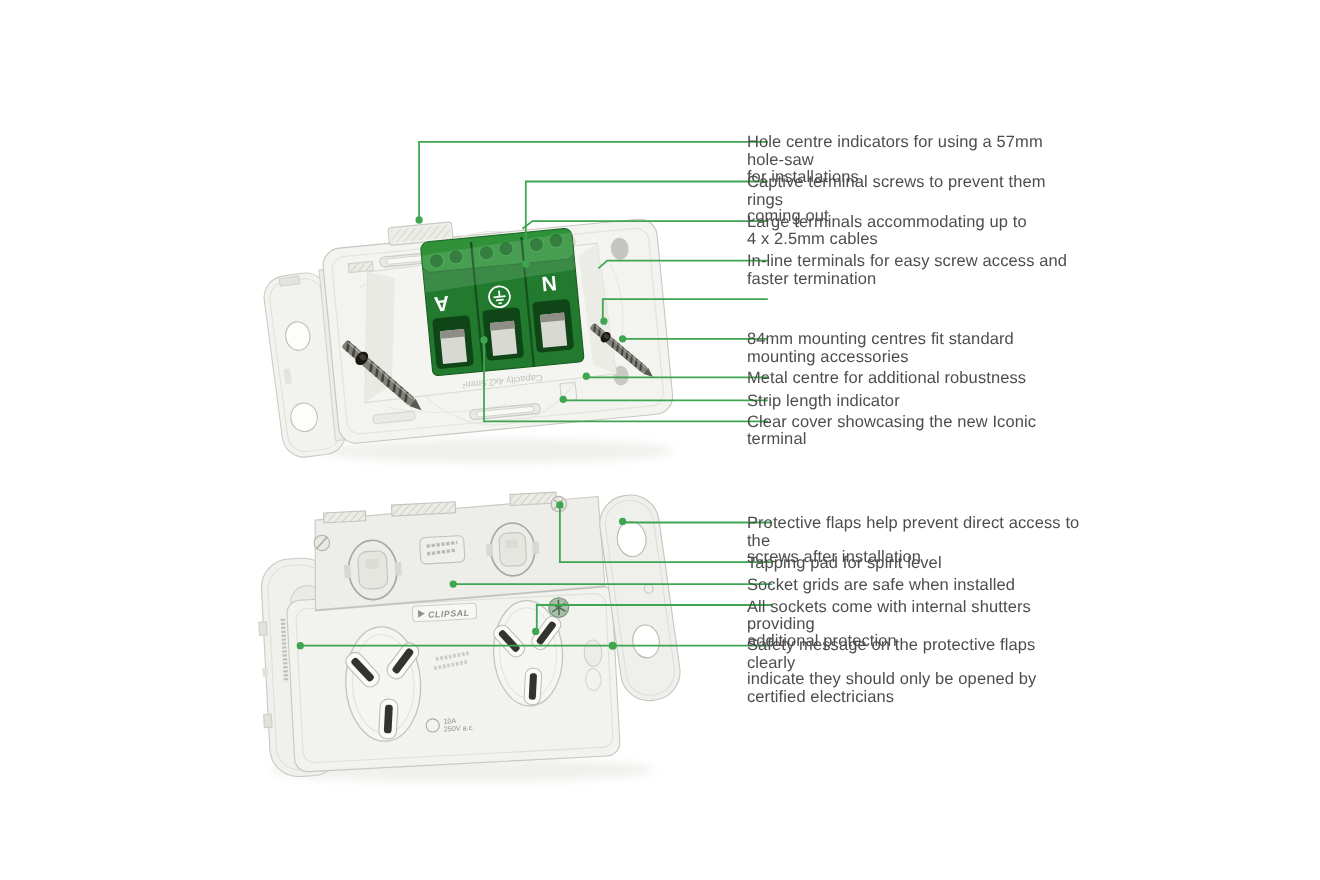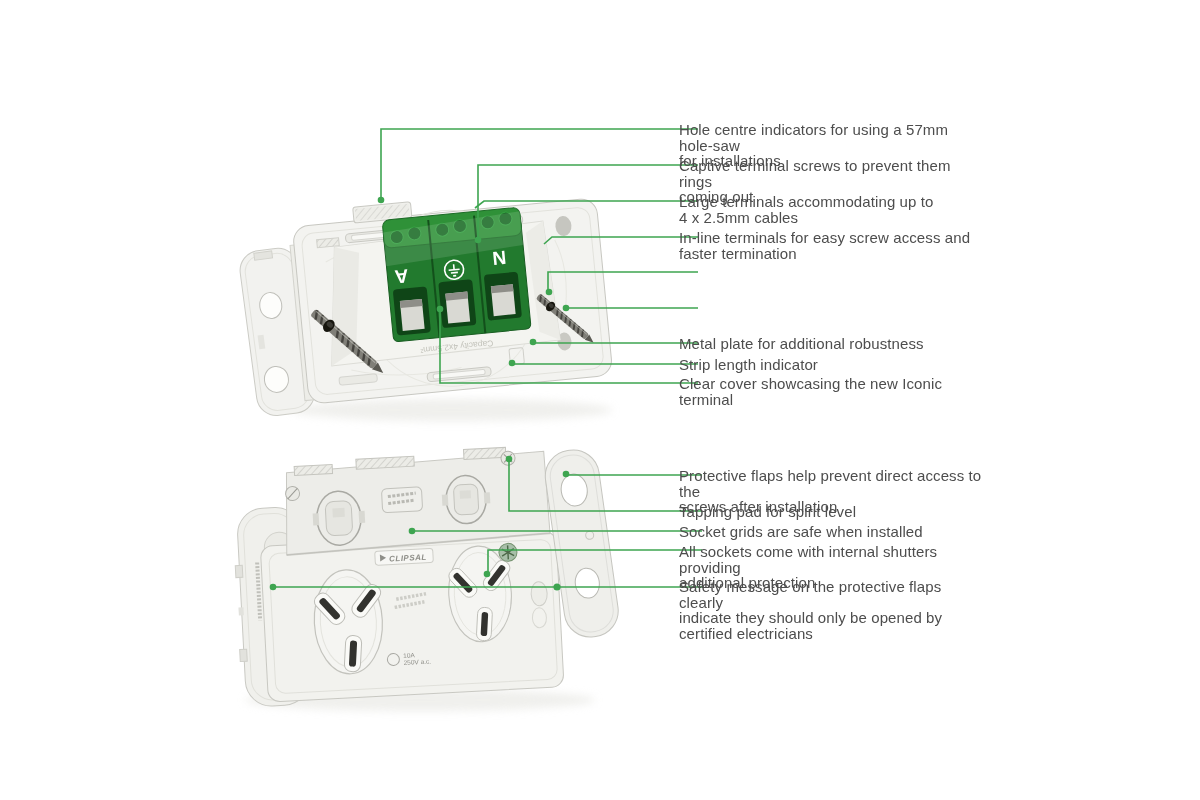--- a/index.html
+++ b/index.html
@@ -304,21 +304,23 @@
 </svg>
 
   <div class="callout" style="top:122px">Hole centre indicators for using a 57mm hole-saw
 for installations</div>
   <div class="callout" style="top:158px">Captive terminal screws to prevent them rings
 coming out</div>
   <div class="callout" style="top:194px">Large terminals accommodating up to
 4 x 2.5mm cables</div>
   <div class="callout" style="top:230px">In-line terminals for easy screw access and
 faster termination</div>
-  <div class="callout" style="top:336px">Metal plate for additional robustness</div>
+  <div class="callout" style="top:301px">84mm mounting centres fit standard
+mounting accessories</div>
+  <div class="callout" style="top:336px">Metal centre for additional robustness</div>
   <div class="callout" style="top:357px">Strip length indicator</div>
   <div class="callout" style="top:376px">Clear cover showcasing the new Iconic terminal</div>
 
   <div class="callout" style="top:468px">Protective flaps help prevent direct access to the
 screws after installation</div>
   <div class="callout" style="top:504px">Tapping pad for spirit level</div>
   <div class="callout" style="top:524px">Socket grids are safe when installed</div>
   <div class="callout" style="top:544px">All sockets come with internal shutters providing
 additional protection</div>
   <div class="callout" style="top:579px">Safety message on the protective flaps clearly

